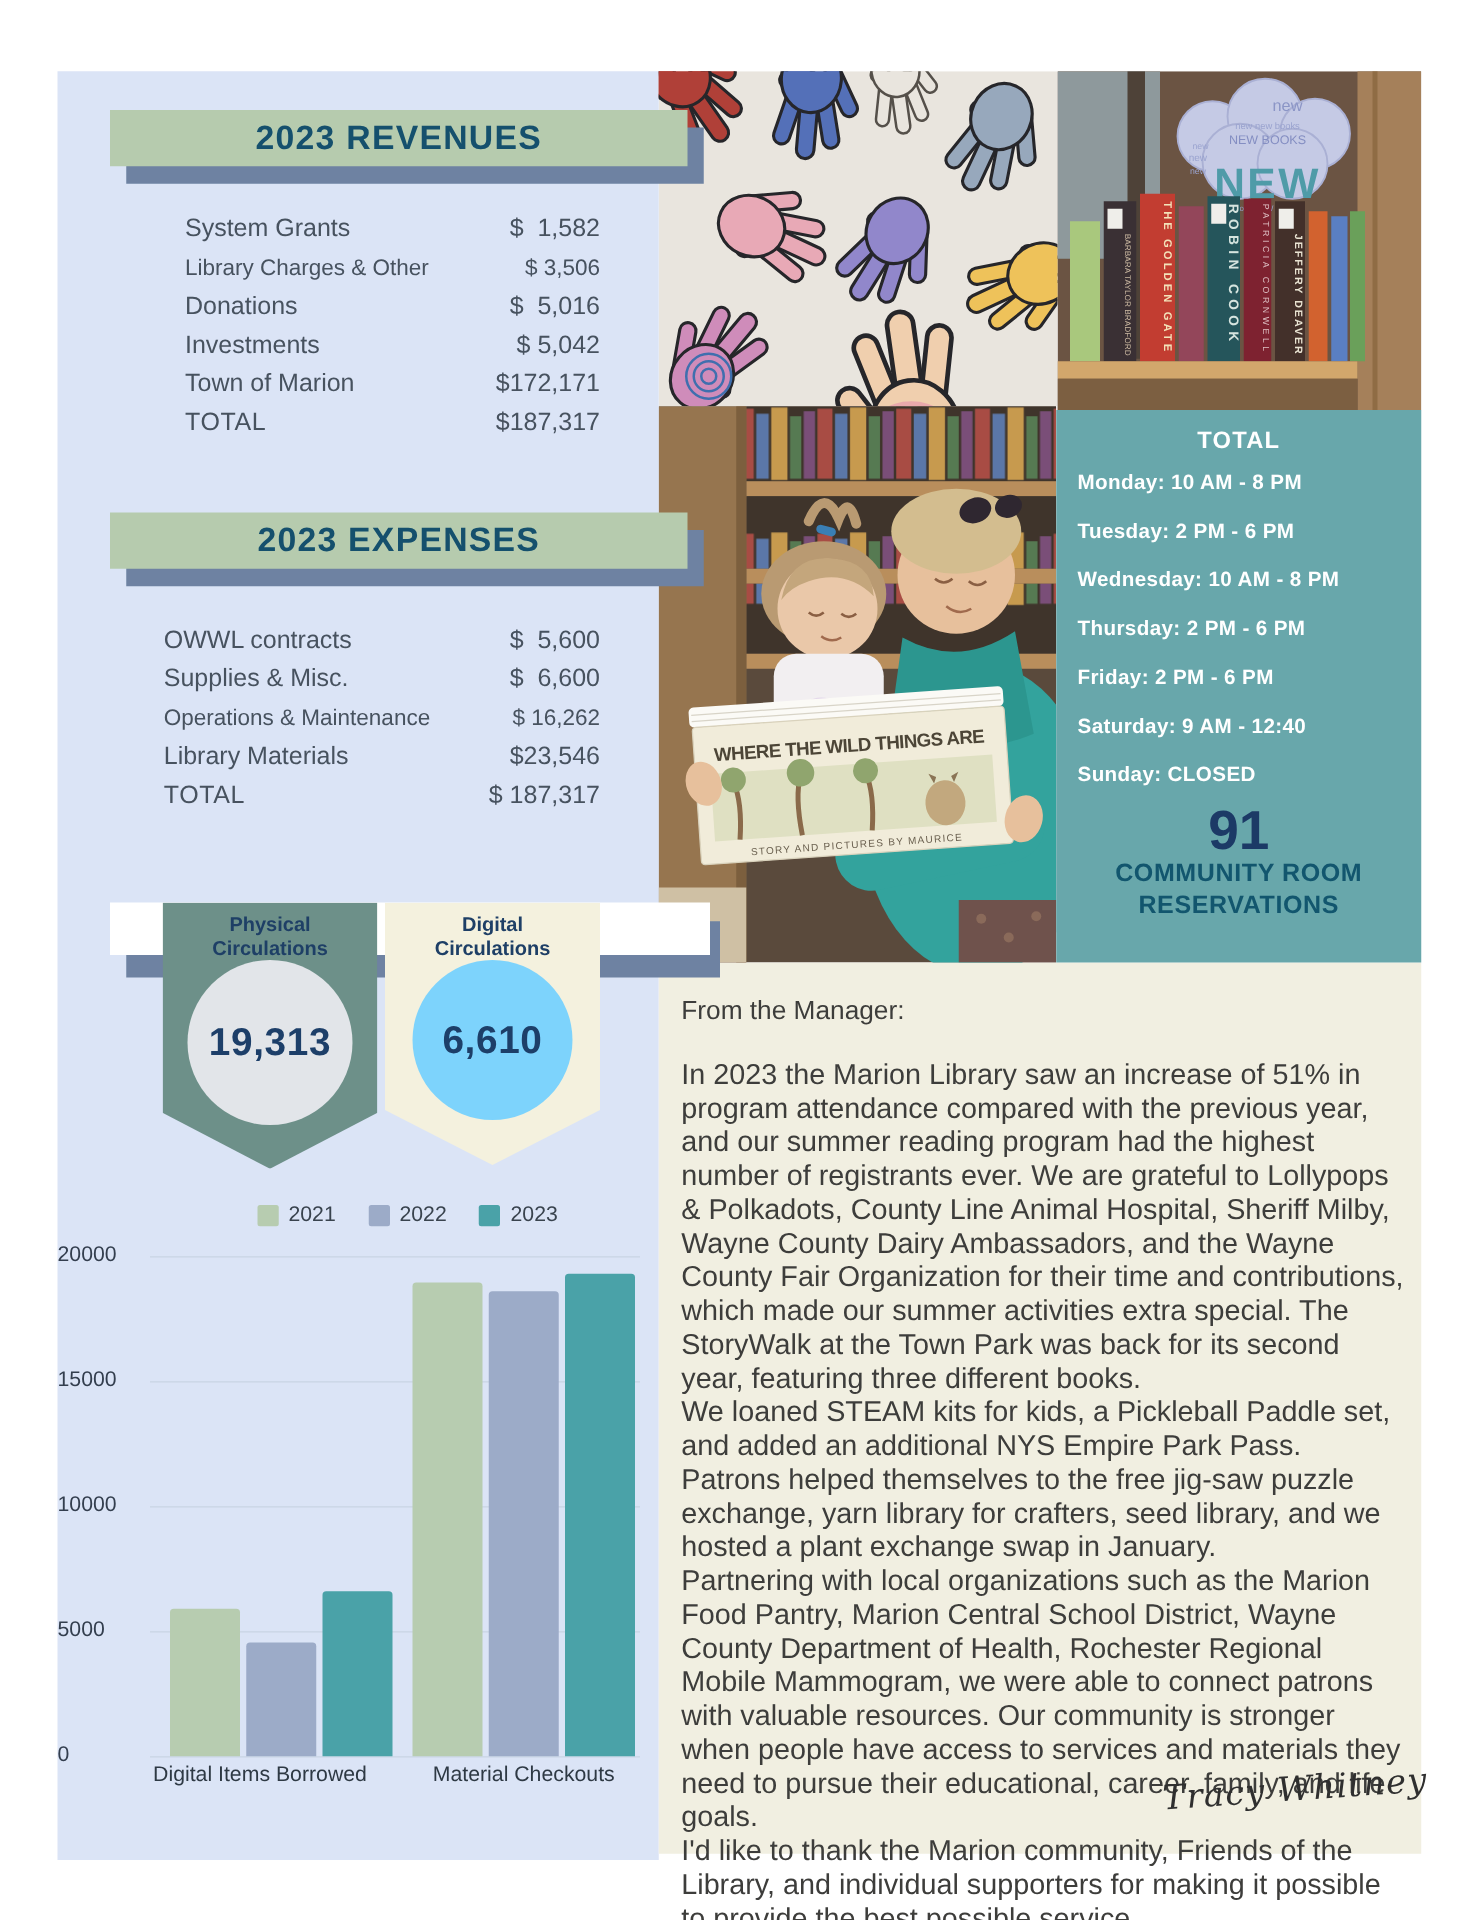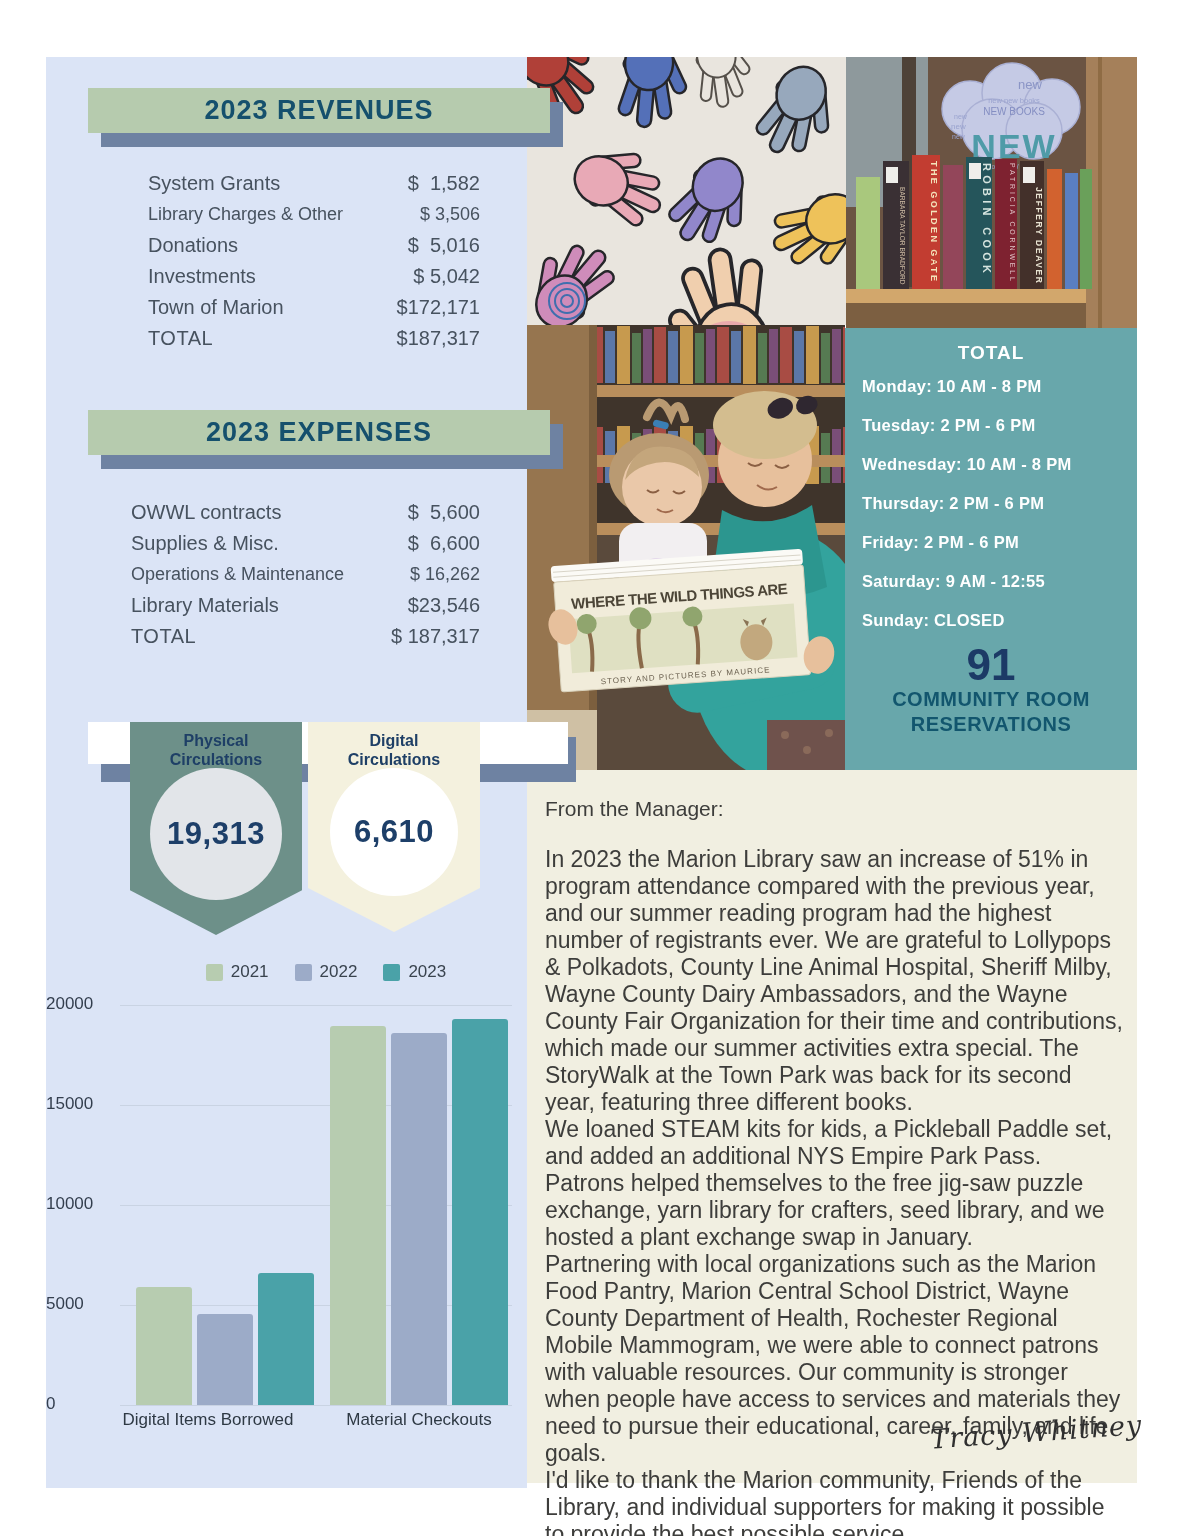--- a/index.html
+++ b/index.html
@@ -37,21 +37,21 @@
   #circ-shadow{left:101px;top:737px;width:475px;height:45px;background:#6e82a2;}
   #circ-white{left:88px;top:722px;width:480px;height:42px;background:#ffffff;}
   .pennant{top:722px;width:172px;height:213px;
            clip-path:polygon(0 0,100% 0,100% 79%,50% 100%,0 79%);}
   #pennant-physical{left:130px;background:#6d9089;}
   #pennant-digital{left:308px;background:#f4f1de;height:210px;}
   .pennant-label{padding-top:9px;text-align:center;font-size:16px;font-weight:bold;
                  color:#1e3f66;line-height:19px;position:relative;z-index:2;}
   .circ-circle{position:absolute;border-radius:50%;display:flex;align-items:center;justify-content:center;}
   #circle-physical{left:20px;top:46px;width:132px;height:132px;background:#e2e5e9;}
-  #circle-digital{left:22px;top:46px;width:128px;height:128px;background:#ffffff;}
+  #circle-digital{left:22px;top:46px;width:128px;height:128px;background:#7dd3fc;}
   .circ-number{font-size:31px;font-weight:bold;color:#1d3f69;letter-spacing:0.5px;}
 
   
   #chart-legend{left:86px;top:962px;width:480px;display:flex;justify-content:center;
                 gap:26px;align-items:center;}
   .legend-item{display:flex;align-items:center;gap:8px;}
   .legend-swatch{width:17px;height:17px;border-radius:2px;}
   .legend-label{font-size:17px;color:#39434e;}
   #chart-layer{left:0;top:0;width:1187px;height:1536px;pointer-events:none;}
   .gridline{position:absolute;left:120px;width:392px;height:1px;background:#c9d3e3;}
@@ -245,21 +245,21 @@
   </svg>
 
   <div class="abs" id="hours-box">
     <div id="hours-title">TOTAL</div>
     <div id="hours-days">
         <div class="hours-day">Monday: 10 AM - 8 PM</div>
         <div class="hours-day">Tuesday: 2 PM - 6 PM</div>
         <div class="hours-day">Wednesday: 10 AM - 8 PM</div>
         <div class="hours-day">Thursday:  2 PM - 6 PM</div>
         <div class="hours-day">Friday:  2 PM - 6 PM</div>
-        <div class="hours-day">Saturday:  9 AM - 12:55</div>
+        <div class="hours-day">Saturday:  9 AM - 12:40</div>
         <div class="hours-day">Sunday:  CLOSED</div>
       </div>
     <div id="hours-stat">
       <div id="hours-stat-value">91</div>
       <div class="hours-stat-line">COMMUNITY ROOM</div>
       <div class="hours-stat-line">RESERVATIONS</div>
     </div>
   </div>
 
   <div class="abs band-shadow" id="rev-shadow"></div>

